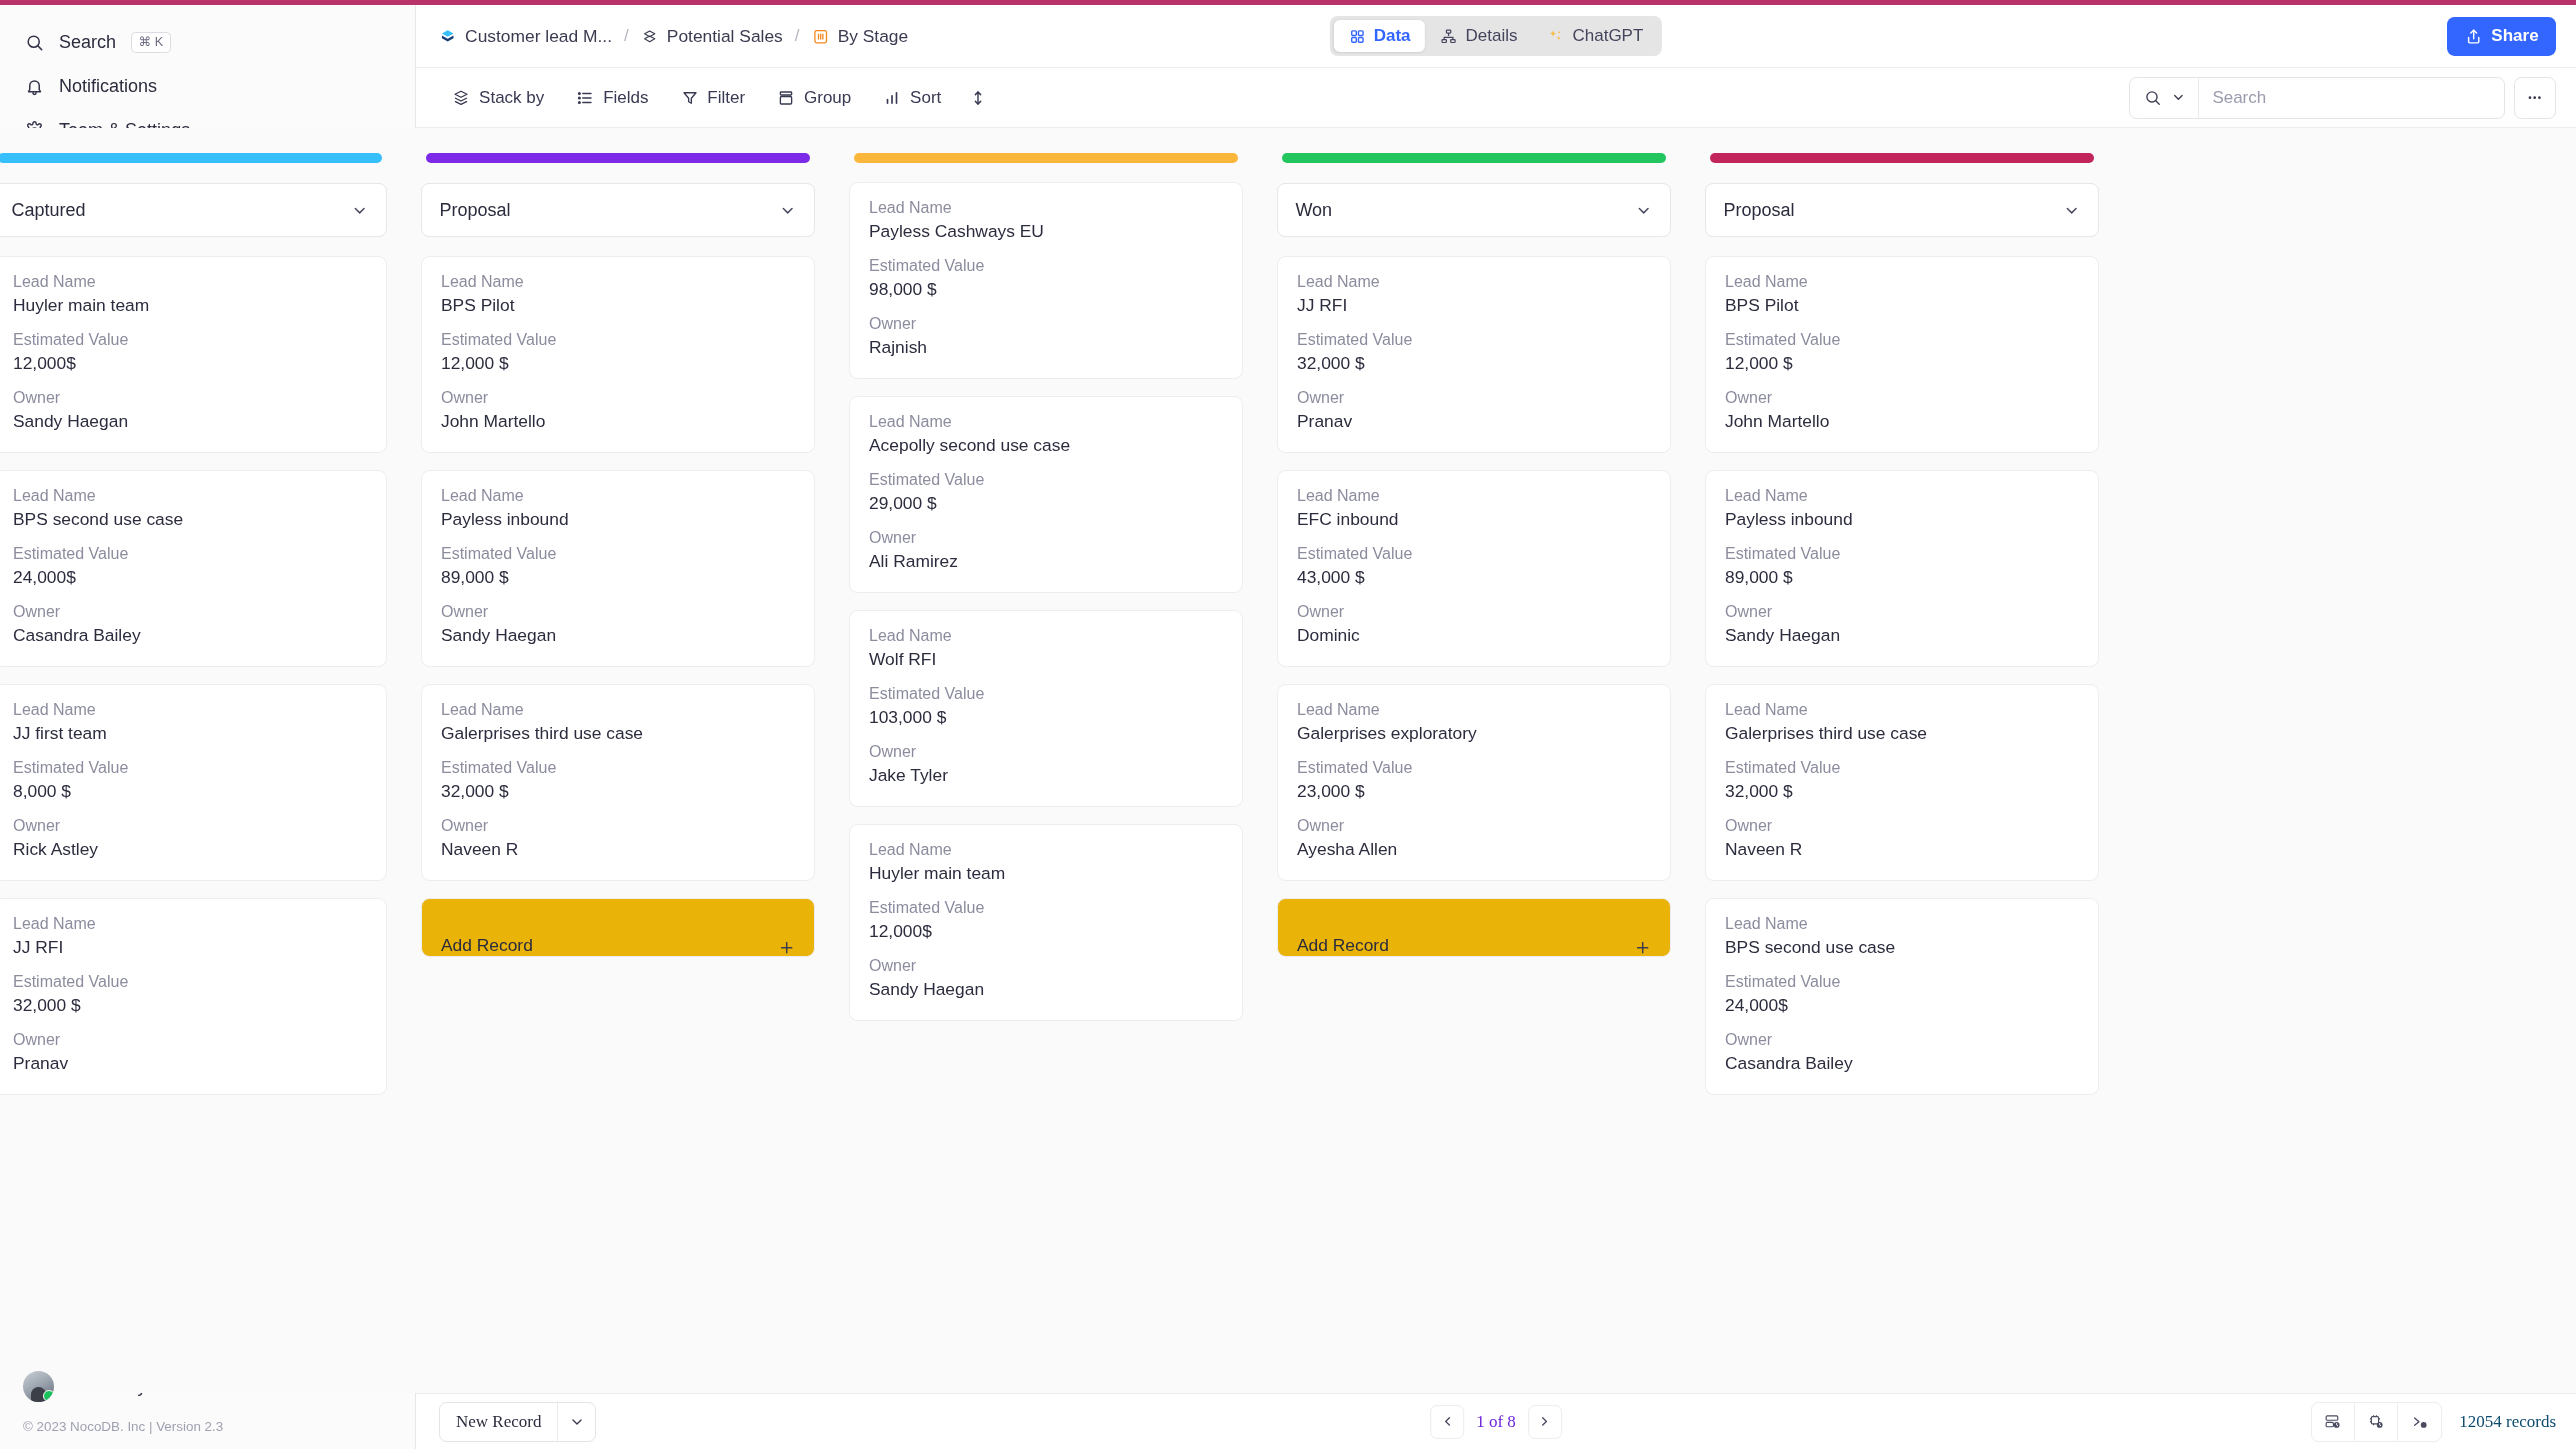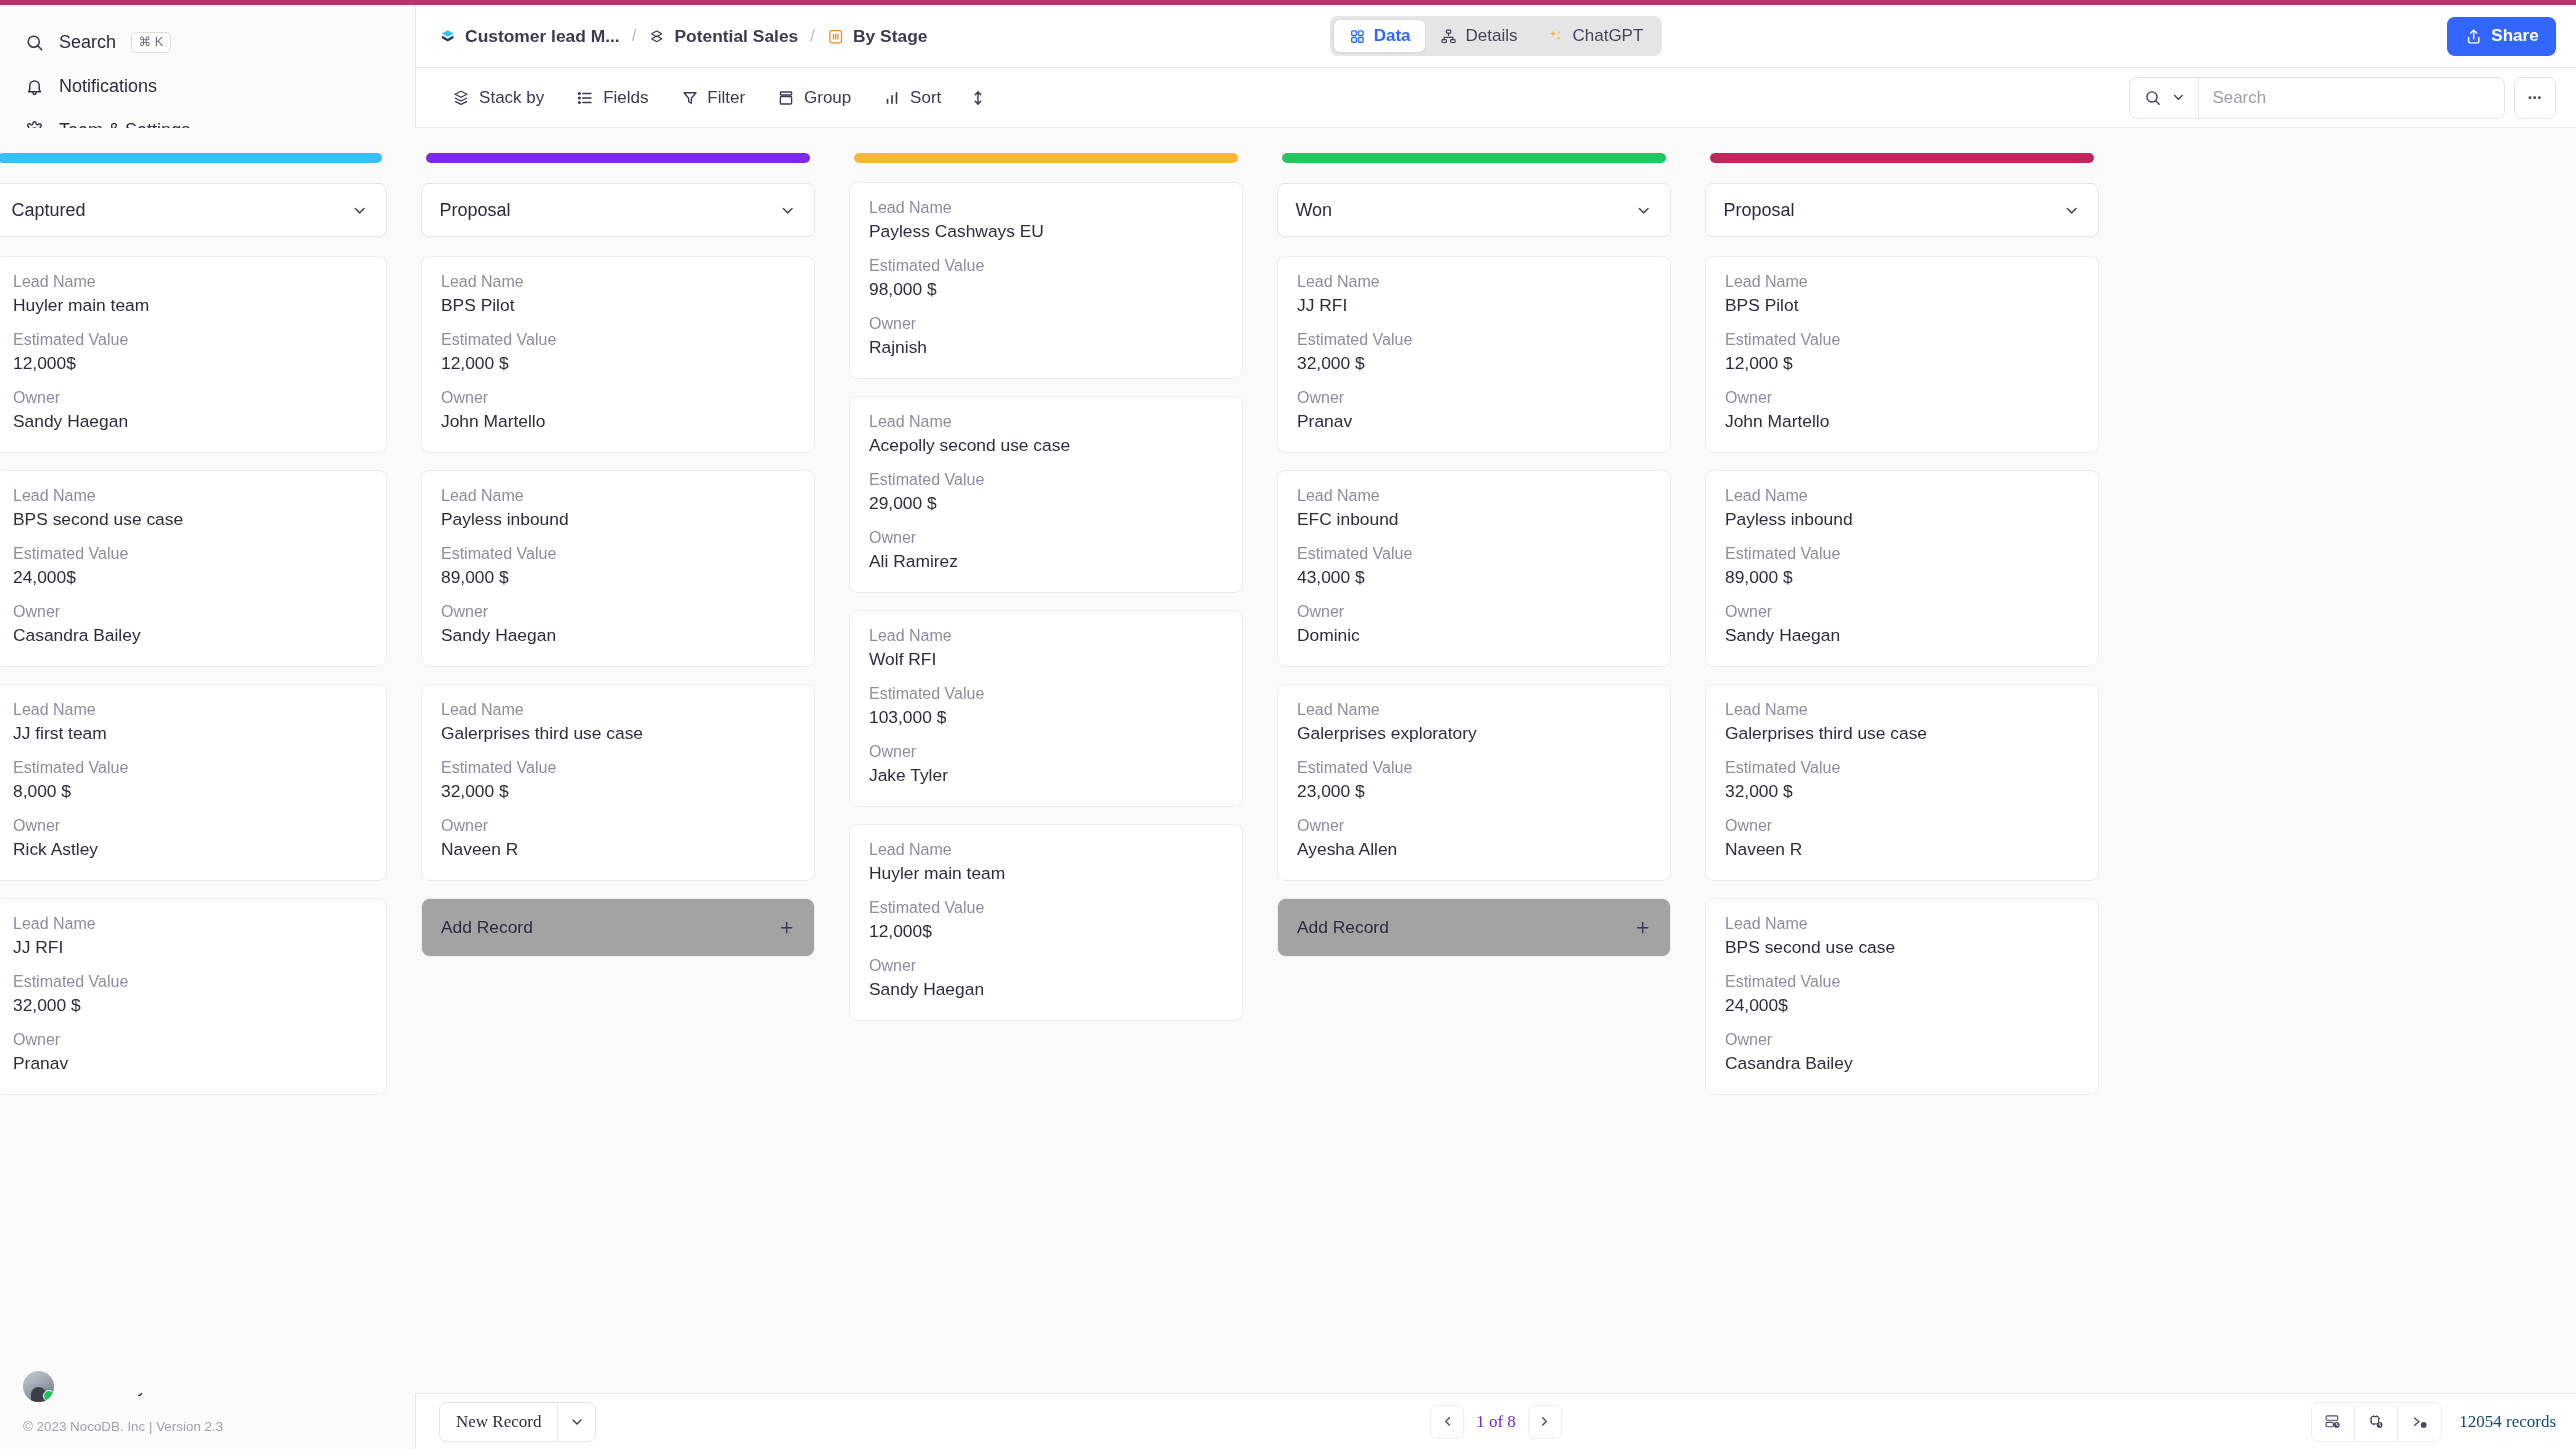--- a/index.html
+++ b/index.html
@@ -105,21 +105,21 @@
   .copyright { font-size: 13.4px; color: #a0a1b0; padding-top: 4px; }
 
   
   .main { flex: 1; display: flex; flex-direction: column; min-width: 0; background: #fff; }
 
   .topbar {
     height: 63px; flex: none; display: flex; align-items: center;
     border-bottom: 0.7px solid #ececed; padding: 0 20px 0 23px;
   }
   .crumbs { display: flex; align-items: center; font-size: 17.4px; color: #3a3b50; }
-  .crumb { display: flex; align-items: center; gap: 8.7px; white-space: nowrap; cursor: pointer; font-weight: bold; }
+  .crumb { display: flex; align-items: center; gap: 8.7px; white-space: nowrap; cursor: pointer; }
   .crumb-sep { margin: 0 12px; color: #b6b7c3; font-size: 17px; }
 
   .seg-wrap {
     margin-left: auto; margin-right: auto;
     display: flex; background: #e5e5e5; border-radius: 8px; padding: 4px;
     position: absolute; left: 50%; transform: translateX(-50%);
   }
   .topbar { position: relative; }
   .seg {
     display: flex; align-items: center; gap: 8px;
@@ -189,22 +189,22 @@
     overflow: hidden;
   }
   .card {
     background: #fff; border: 0.7px solid #ededf1; border-radius: 8.7px;
     padding: 16px 19px 20px 19px; flex: none; cursor: pointer;
   }
   .f-label { font-size: 16px; color: #8b8c9d; margin-bottom: 4px; }
   .f-value { font-size: 17.4px; color: #2b2c3d; margin-bottom: 14.8px; }
   .f-value:last-child { margin-bottom: 0; }
   .add-record {
-    background: #a3a3a3; border: 0.7px solid #ededf1; border-radius: 8.7px;
-    height: 59px; flex: none; display: flex; align-items: center;
+    background: #eab308; border: 0.7px solid #ededf1; border-radius: 8.7px;
+    height: 59px; flex: none; display: flex; align-items: flex-end;
     padding: 0 19px; font-size: 17.4px; color: #2b2c3d; cursor: pointer; gap: 33px;
   }
   .add-record .plus { margin-left: auto; color: #3b3c52; display: flex; }
 
   
   .footer {
     height: 56px; flex: none; display: flex; align-items: center;
     border-top: 0.7px solid #ececed; padding: 0 20px 0 23px; background: #fff;
     position: relative;
     font-family: Liberation Serif, serif;

